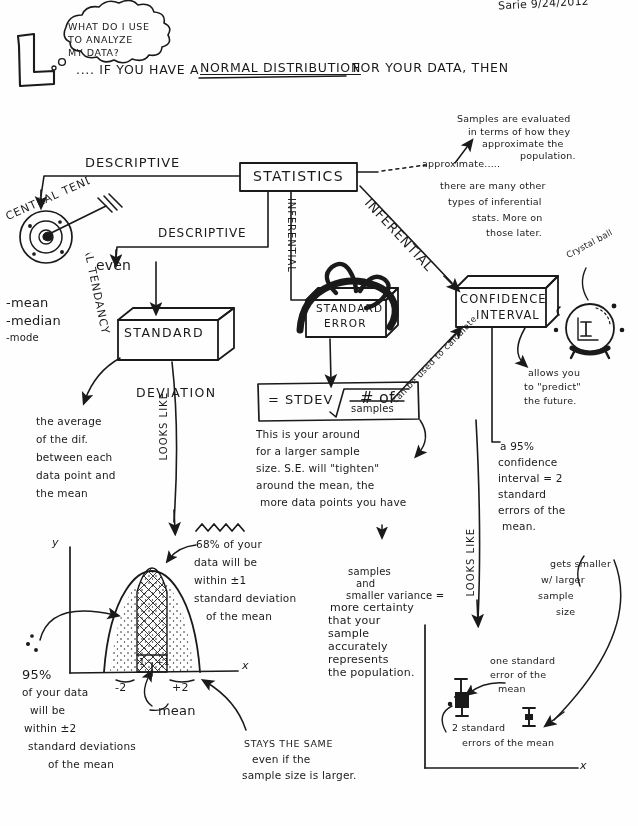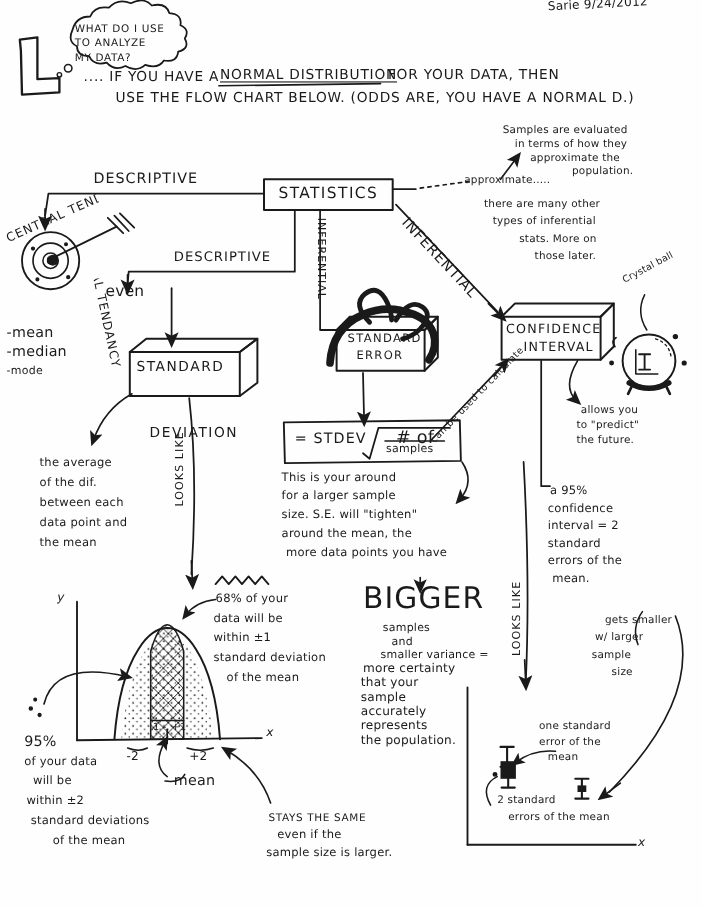--- a/index.html
+++ b/index.html
@@ -226,21 +226,20 @@
 
   <div class="t date" style="left:498px; top:-2px;">Sarie 9/24/2012</div>
 
   <div class="t bubbletxt caps" style="left:68px; top:21px;">WHAT DO I USE</div>
   <div class="t bubbletxt caps" style="left:68px; top:34px;">TO ANALYZE</div>
   <div class="t bubbletxt caps" style="left:68px; top:47px;">MY DATA?</div>
 
   <div class="t intro caps" style="left:76px; top:63px;">.... IF YOU HAVE A </div>
   <div class="t intro caps under" style="left:200px; top:61px;">NORMAL DISTRIBUTION</div>
   <div class="t intro caps" style="left:348px; top:61px;"> FOR YOUR DATA, THEN</div>
-  <div class="t intro caps" style="left:105px; top:82px;">USE THE FLOW CHART BELOW. (ODDS ARE, YOU HAVE A NORMAL D.)</div>
 
   <div class="t small" style="left:457px; top:113px;">Samples are evaluated</div>
   <div class="t small" style="left:468px; top:126px;">in terms of how they</div>
   <div class="t small" style="left:482px; top:138px;">approximate the</div>
   <div class="t small" style="left:520px; top:150px;">population.</div>
 
   <div class="t small" style="left:422px; top:158px;">approximate.....</div>
 
   <div class="t small" style="left:440px; top:180px;">there are many other</div>
   <div class="t small" style="left:448px; top:196px;">types of inferential</div>
@@ -307,21 +306,20 @@
   <div class="t note" style="left:498px; top:488px;">standard</div>
   <div class="t note" style="left:498px; top:504px;">errors of the</div>
   <div class="t note" style="left:502px; top:520px;">mean.</div>
 
   <div class="t note" style="left:196px; top:538px;">68% of your</div>
   <div class="t note" style="left:194px; top:556px;">data will be</div>
   <div class="t note" style="left:194px; top:574px;">within ±1</div>
   <div class="t note" style="left:194px; top:592px;">standard deviation</div>
   <div class="t note" style="left:206px; top:610px;">of the mean</div>
 
-  <div class="t bigger" style="left:330px; top:530px;">BIGGER</div>
   <div class="t smaller" style="left:348px; top:565px; font-size:10px;">samples</div>
   <div class="t smaller" style="left:356px; top:577px; font-size:10px;">and</div>
   <div class="t smaller" style="left:346px; top:589px; font-size:10px;">smaller variance =</div>
   <div class="t smaller" style="left:330px; top:601px; font-size:11px;">more certainty</div>
   <div class="t smaller" style="left:328px; top:614px; font-size:11px;">that your</div>
   <div class="t smaller" style="left:328px; top:627px; font-size:11px;">sample</div>
   <div class="t smaller" style="left:328px; top:640px; font-size:11px;">accurately</div>
   <div class="t smaller" style="left:328px; top:653px; font-size:11px;">represents</div>
   <div class="t smaller" style="left:328px; top:666px; font-size:11px;">the population.</div>
 

